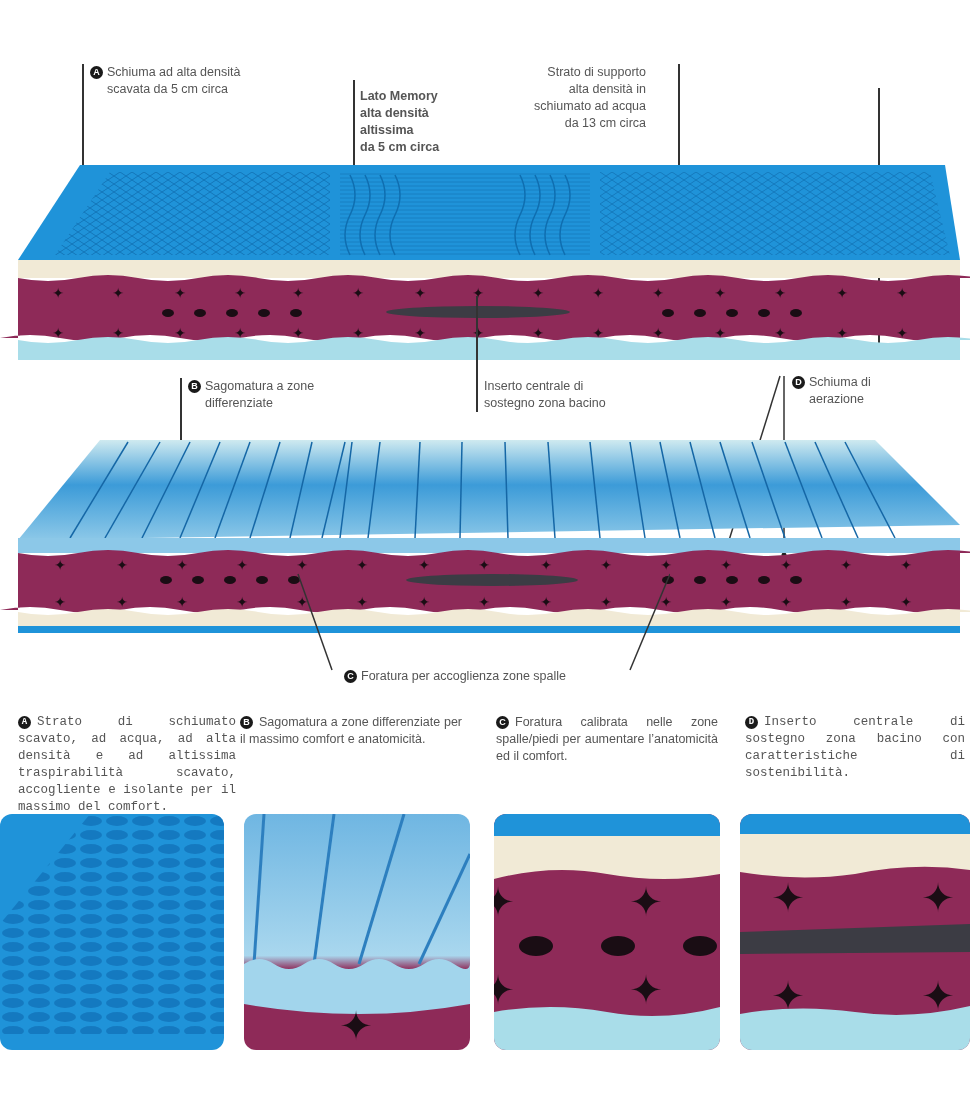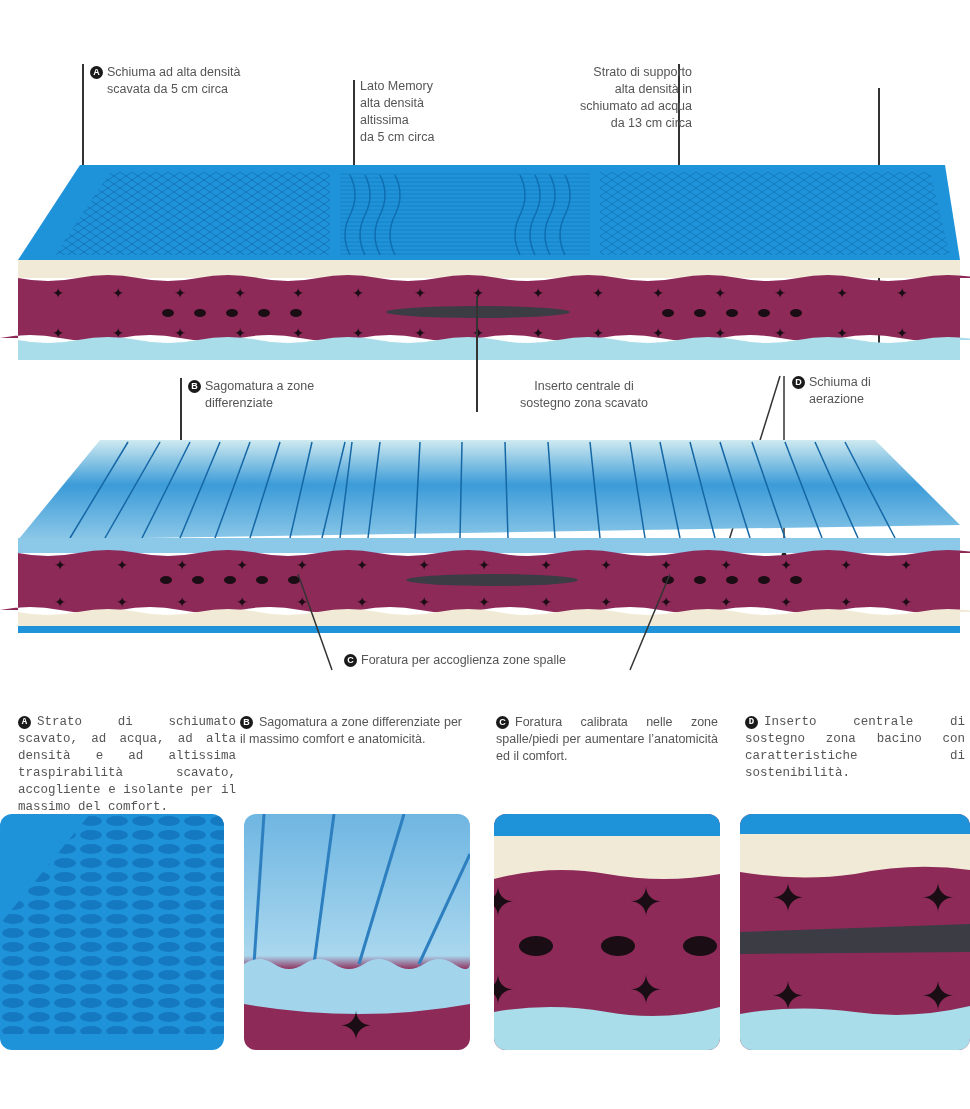--- a/index.html
+++ b/index.html
@@ -22,30 +22,30 @@
 
   <div class="vline" style="left:82px;top:44px;height:184px;"></div>
   <div class="dot" style="left:80px;top:226px;"></div>
   <div class="abs lbl" style="left:90px;top:44px;width:230px;">
     <div><span class="badge">A</span><span>Schiuma ad alta densità</span></div>
     <div style="padding-left:17px">scavata da 5 cm circa</div>
   </div>
 
   <div class="vline" style="left:353px;top:60px;height:198px;"></div>
   <div class="dot" style="left:351px;top:255px;"></div>
-  <div class="abs lbl" style="left:360px;top:58px;width:140px;">
+  <div class="abs lbl" style="left:360px;top:68px;width:140px;font-weight:bold;">
     <div>Lato Memory</div>
     <div>alta densità</div>
     <div>altissima</div>
     <div>da 5 cm circa</div>
   </div>
 
   <div class="vline" style="left:678px;top:44px;height:250px;"></div>
   <div class="dot" style="left:676px;top:291px;"></div>
-  <div class="abs lbl r" style="left:530px;top:44px;width:162px;">
+  <div class="abs lbl r" style="left:484px;top:44px;width:162px;">
     <div>Strato di supporto</div>
     <div>alta densità in</div>
     <div>schiumato ad acqua</div>
     <div>da 13 cm circa</div>
   </div>
 
   <div class="vline" style="left:878px;top:68px;height:258px;"></div>
   <div class="dot" style="left:876px;top:323px;"></div>
 
   <svg class="abs" style="left:0;top:140px;" width="970" height="210" viewBox="0 0 970 210">
@@ -122,23 +122,23 @@
 <div class="abs" style="left:0;top:360px;width:970px;height:340px;">
 
   <div class="vline" style="left:180px;top:18px;height:130px;"></div>
   <div class="dot" style="left:178px;top:147px;"></div>
   <div class="abs lbl" style="left:188px;top:18px;width:200px;">
     <div><span class="badge">B</span><span>Sagomatura a zone</span></div>
     <div style="padding-left:17px">differenziate</div>
   </div>
 
   <div class="vline" style="left:476px;top:-64px;height:116px;"></div>
-  <div class="abs lbl" style="left:484px;top:18px;width:200px;text-align:center;">
+  <div class="abs lbl" style="left:484px;top:18px;width:200px;">
     <div>Inserto centrale di</div>
-    <div>sostegno zona scavato</div>
+    <div>sostegno zona bacino</div>
   </div>
 
   <svg class="abs" style="left:700px;top:10px;" width="100" height="200">
     <line x1="80" y1="6" x2="26" y2="180" stroke="#333" stroke-width="1.5"></line>
     <line x1="84" y1="6" x2="84" y2="185" stroke="#333" stroke-width="1.5"></line>
     <circle cx="26" cy="180" r="2.5" fill="#222"></circle>
     <circle cx="84" cy="185" r="2.5" fill="#222"></circle>
   </svg>
   <div class="abs lbl" style="left:792px;top:14px;width:120px;">
     <div><span class="badge">D</span><span>Schiuma di</span></div>
@@ -228,21 +228,21 @@
         <text x="906" y="177">✦</text>
     </g>
     <path d="M18 182 q30 6 60 0 q30 -6 60 0 q30 6 60 0 q30 -6 60 0 q30 6 60 0 q30 -6 60 0 q30 6 60 0 q30 -6 60 0 q30 6 60 0 q30 -6 60 0 q30 6 60 0 q30 -6 60 0 q30 6 60 0 q30 -6 60 0 q30 6 60 0 q30 -6 60 0 L960 182 L960 196 L18 196 Z" fill="#f1ead6"></path>
     <rect x="18" y="196" width="942" height="7" fill="#1f93d9"></rect>
   </svg>
 
   <svg class="abs" style="left:290px;top:210px;" width="380" height="110">
     <line x1="8" y1="4" x2="42" y2="100" stroke="#333" stroke-width="1.5"></line>
     <line x1="380" y1="4" x2="340" y2="100" stroke="#333" stroke-width="1.5"></line>
   </svg>
-  <div class="abs lbl" style="left:344px;top:292px;width:300px;">
+  <div class="abs lbl" style="left:344px;top:308px;width:300px;">
     <span class="badge">C</span><span>Foratura per accoglienza zone spalle</span>
   </div>
 </div>
 
 <div class="abs desc" style="left:18px;top:714px;width:218px;font-family:Liberation Mono, monospace;">
   <span class="badge">A</span><span>Strato di schiumato scavato, ad acqua, ad alta densità e ad altissima traspirabilità scavato, accogliente e isolante per il massimo del comfort.</span>
 </div>
 <div class="abs desc" style="left:240px;top:714px;width:222px;">
   <span class="badge">B</span><span>Sagomatura a zone differenziate per il massimo comfort e anatomicità.</span>
 </div>

